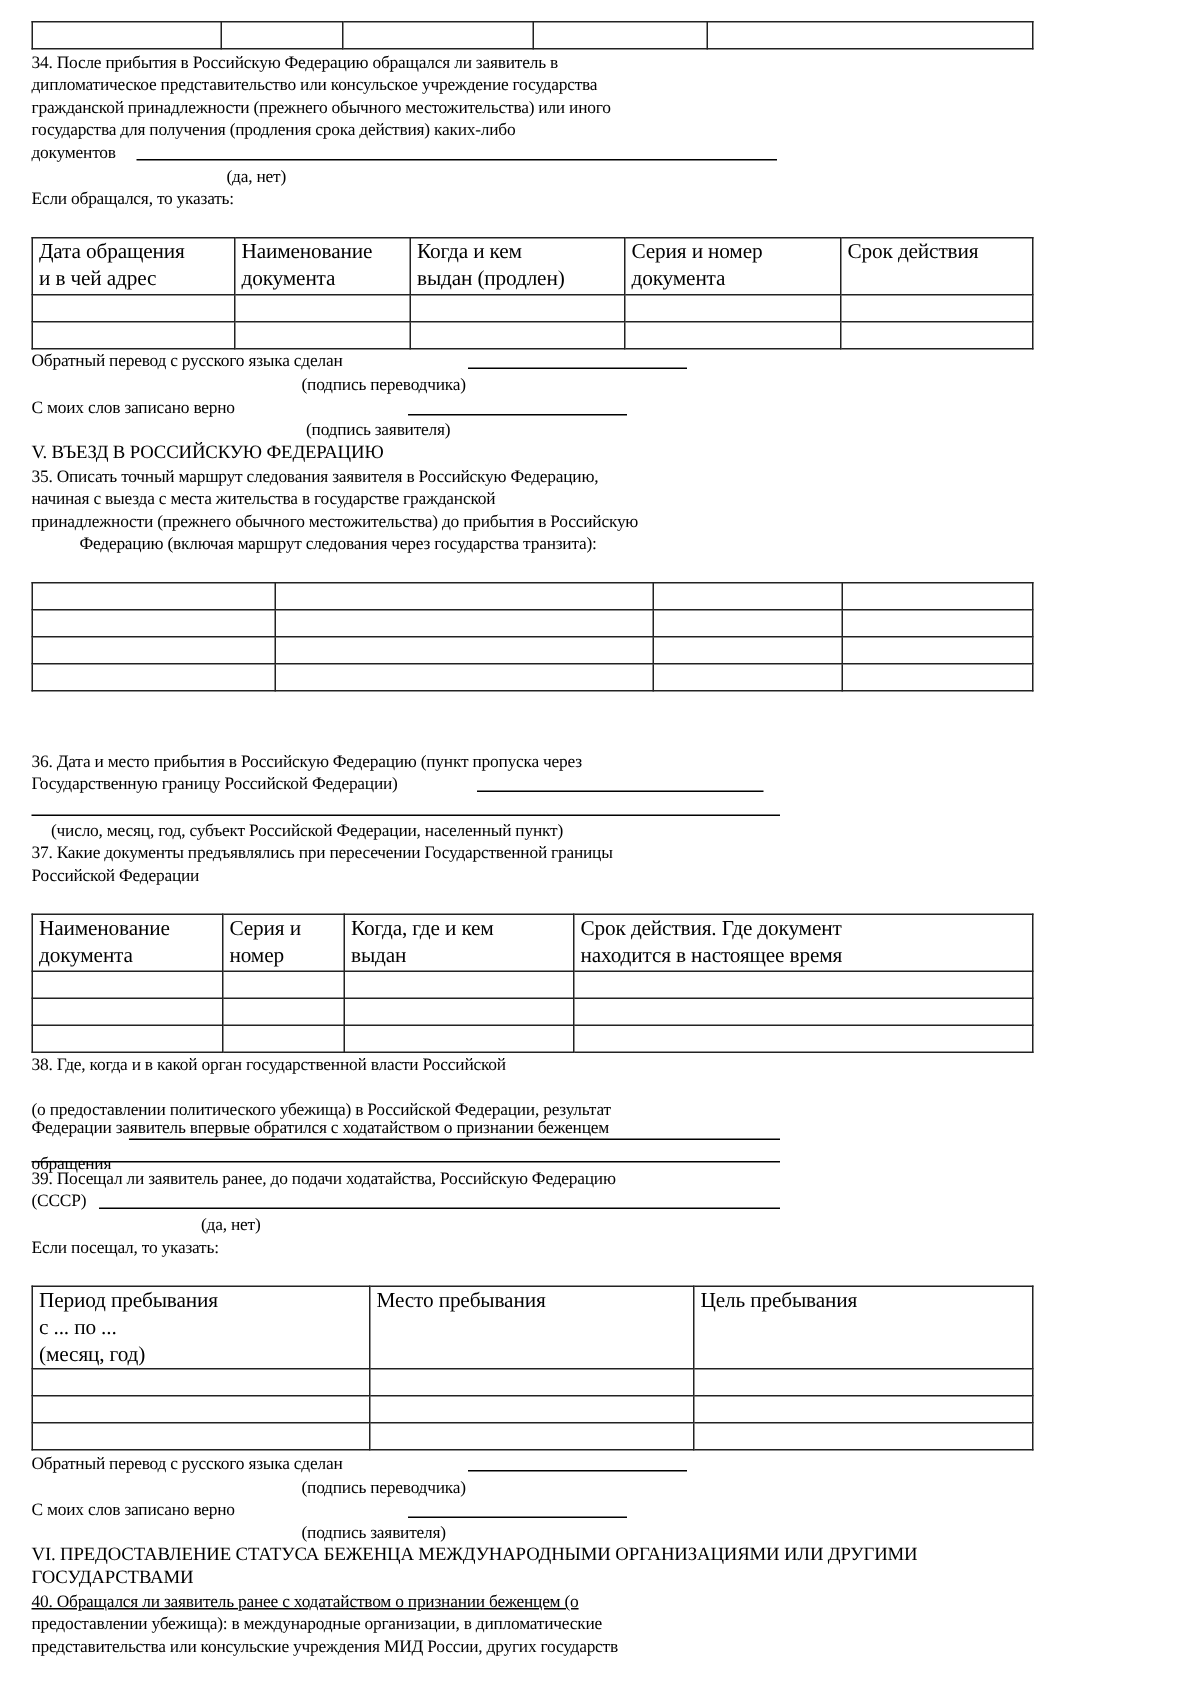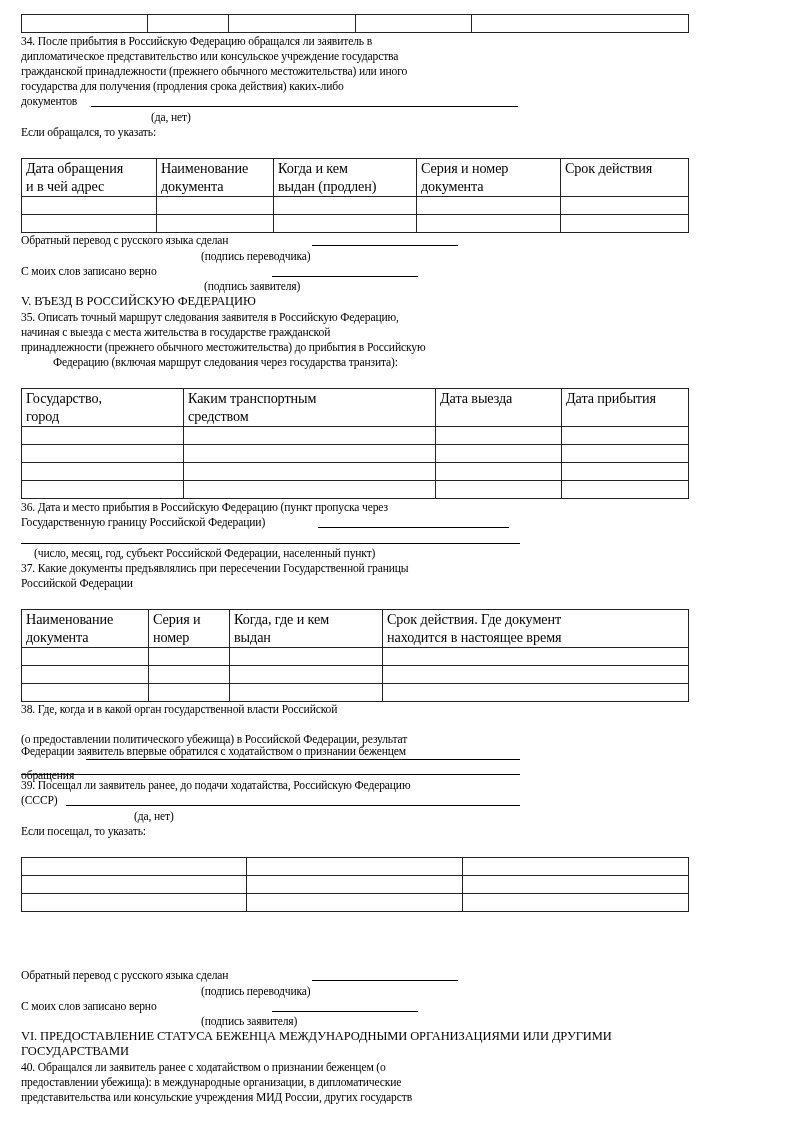--- a/index.html
+++ b/index.html
@@ -98,26 +98,20 @@
 <div class="t" style="left:21px; top:355px;margin-left:32px;">Федерацию (включая маршрут следования через государства транзита):</div>
 
 <table class="form" style="left:21px; top:388px; width:667px;">
   <colgroup>
       <col style="width:162px">
       <col style="width:252px">
       <col style="width:126px">
       <col style="width:127px">
     </colgroup>
   <tbody>
-      <tr style="height:38px">
-    <td><span>Государство,</span><br><span>город</span></td>
-    <td><span>Каким транспортным</span><br><span>средством</span></td>
-    <td><span>Дата выезда</span></td>
-    <td><span>Дата прибытия</span></td>
-  </tr>
   <tr style="height:18px">
         <td></td>
         <td></td>
         <td></td>
         <td></td>
       </tr>
   <tr style="height:18px">
         <td></td>
         <td></td>
         <td></td>
@@ -195,20 +189,25 @@
 <div class="t" style="left:134px; top:809px;">(да, нет)</div>
 <div class="t" style="left:21px; top:824px;">Если посещал, то указать:</div>
 
 <table class="form" style="left:21px; top:857px; width:667px;">
   <colgroup>
       <col style="width:225px">
       <col style="width:216px">
       <col style="width:226px">
     </colgroup>
   <tbody>
+      <tr style="height:55px">
+    <td><span>Период пребывания</span><br><span>с ... по ...</span><br><span>(месяц, год)</span></td>
+    <td><span>Место пребывания</span></td>
+    <td><span>Цель пребывания</span></td>
+  </tr>
   <tr style="height:18px">
         <td></td>
         <td></td>
         <td></td>
       </tr>
   <tr style="height:18px">
         <td></td>
         <td></td>
         <td></td>
       </tr>
@@ -223,15 +222,15 @@
 <div class="t" style="left:21px; top:968px;">Обратный перевод с русского языка сделан</div>
 <div class="line" style="left:312px; top:980px; width:146px;"></div>
 <div class="t" style="left:201px; top:984px;">(подпись переводчика)</div>
 <div class="t" style="left:21px; top:999px;">С моих слов записано верно</div>
 <div class="line" style="left:272px; top:1011px; width:146px;"></div>
 <div class="t" style="left:201px; top:1014px;">(подпись заявителя)</div>
 
 <div class="t head" style="left:21px; top:1029px;">VI. ПРЕДОСТАВЛЕНИЕ СТАТУСА БЕЖЕНЦА МЕЖДУНАРОДНЫМИ ОРГАНИЗАЦИЯМИ ИЛИ ДРУГИМИ</div>
 <div class="t head" style="left:21px; top:1044px;">ГОСУДАРСТВАМИ</div>
 
-<div class="t" style="left:21px; top:1060px;">40. Обращался ли заявитель ранее с ходатайством о  признании  беженцем   (о</div>
+<div class="t" style="left:21px; top:1060px;text-decoration:underline;">40. Обращался ли заявитель ранее с ходатайством о  признании  беженцем   (о</div>
 <div class="t" style="left:21px; top:1075px;">предоставлении  убежища):  в  международные  организации, в дипломатические</div>
 <div class="t" style="left:21px; top:1090px;">представительства  или консульские учреждения МИД России, других государств</div>
 
 </body></html>

